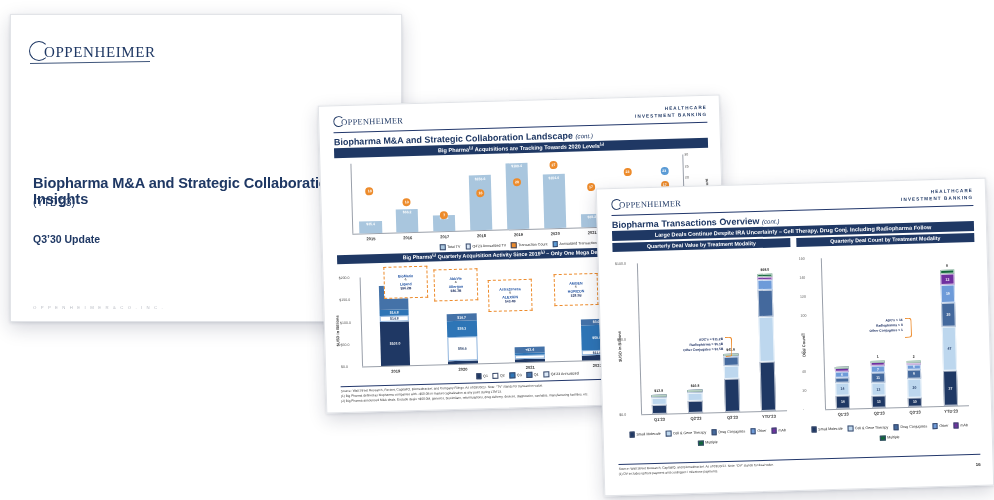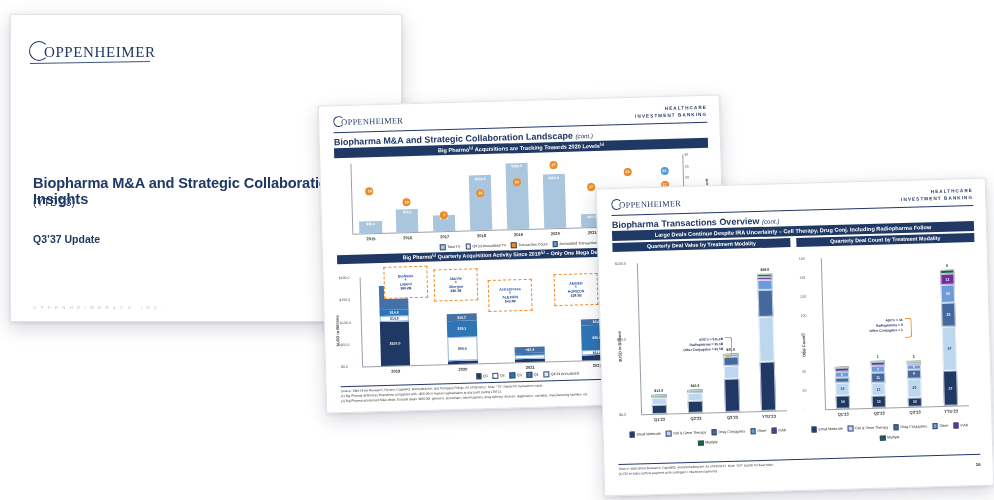--- a/index.html
+++ b/index.html
@@ -92,21 +92,21 @@
 
   <div class="slide" id="slide-title">
     <div class="logo-wrap">
       <div class="logo-o"></div>
       <div class="logo-word">OPPENHEIMER</div>
     </div>
     <div class="logo-rule"></div>
 
     <div class="t-title">Biopharma M&amp;A and Strategic Collaboration Insights</div>
     <div class="t-sub">(YTD’23)</div>
-    <div class="t-update">Q3’37 Update</div>
+    <div class="t-update">Q3’30 Update</div>
     <div class="t-foot">O P P E N H E I M E R   &amp;   C O .   I N C .</div>
   </div>
 
   <div class="slide" id="slide-landscape">
     <div class="s-head">
       <div class="s-logo">
         <div class="logo-o"></div>
         <div class="logo-word">OPPENHEIMER</div>
       </div>
       <div class="s-hb">

